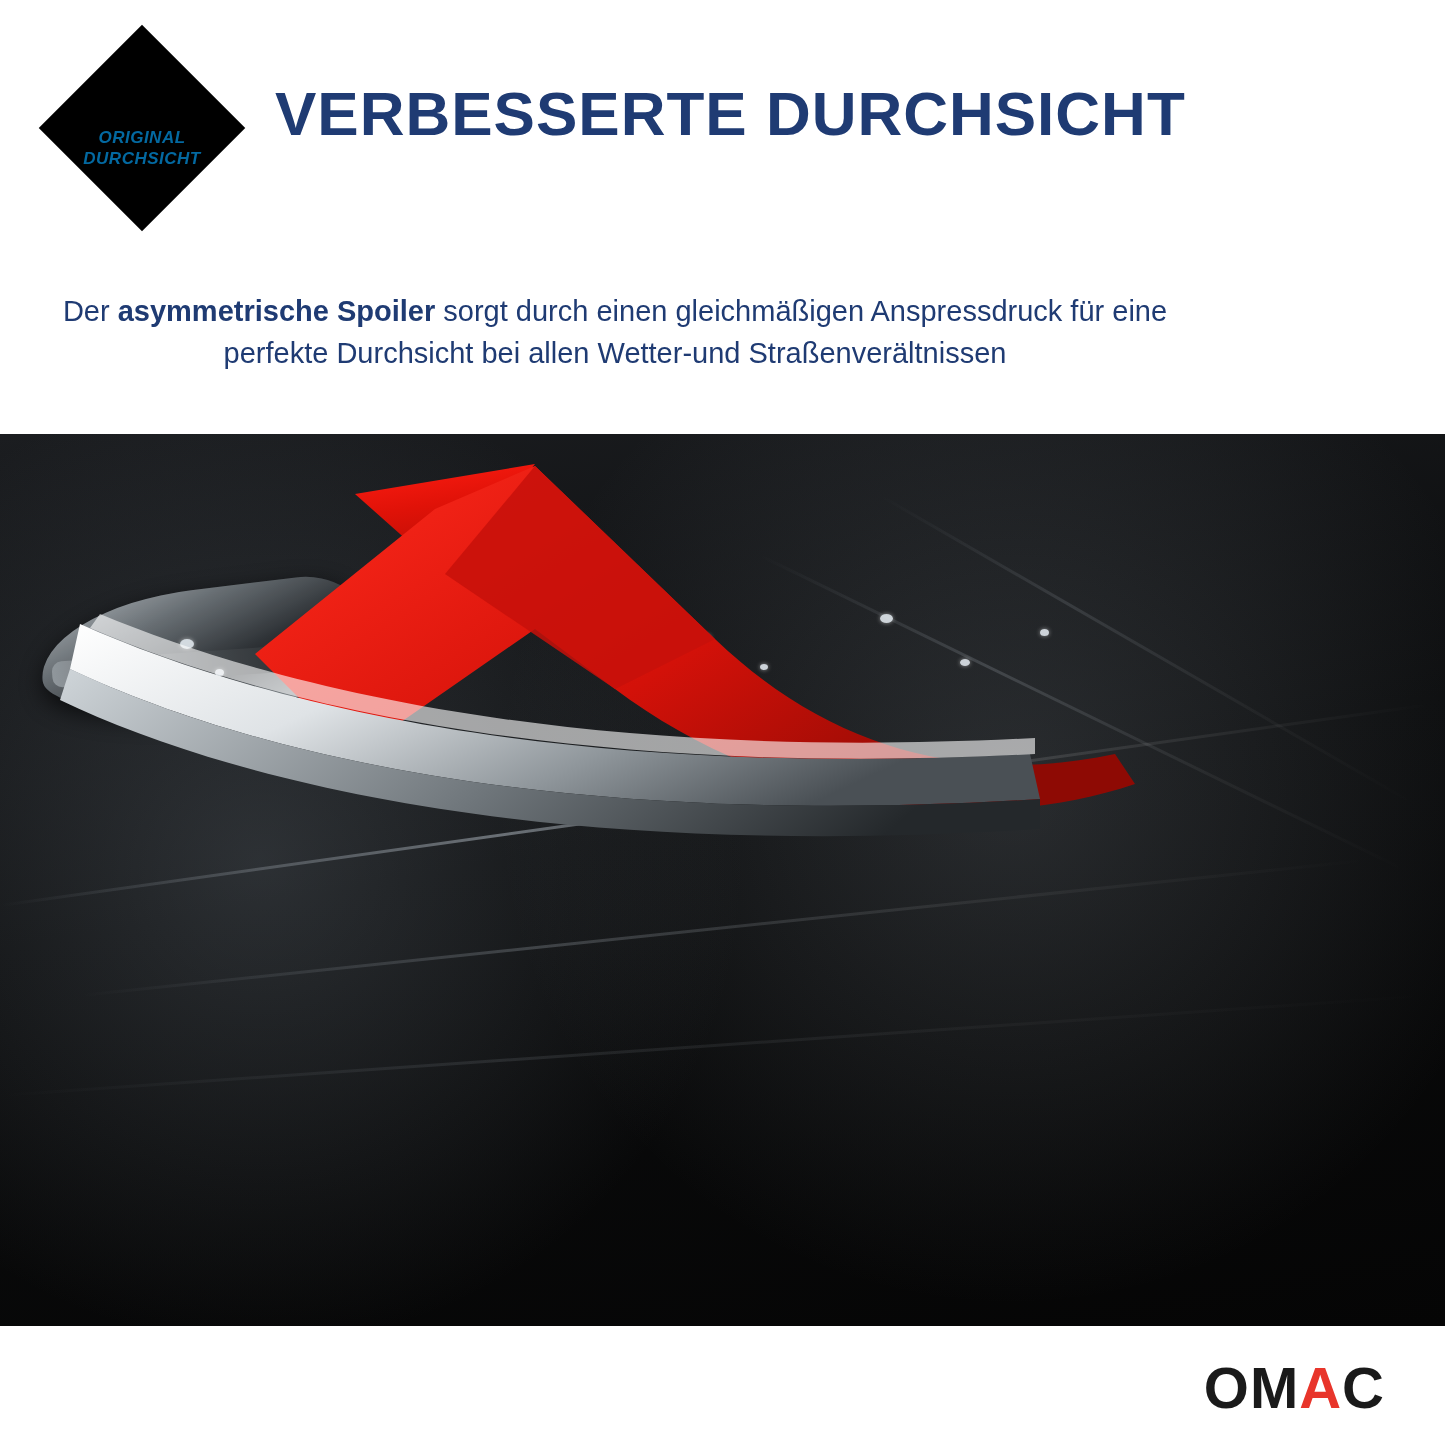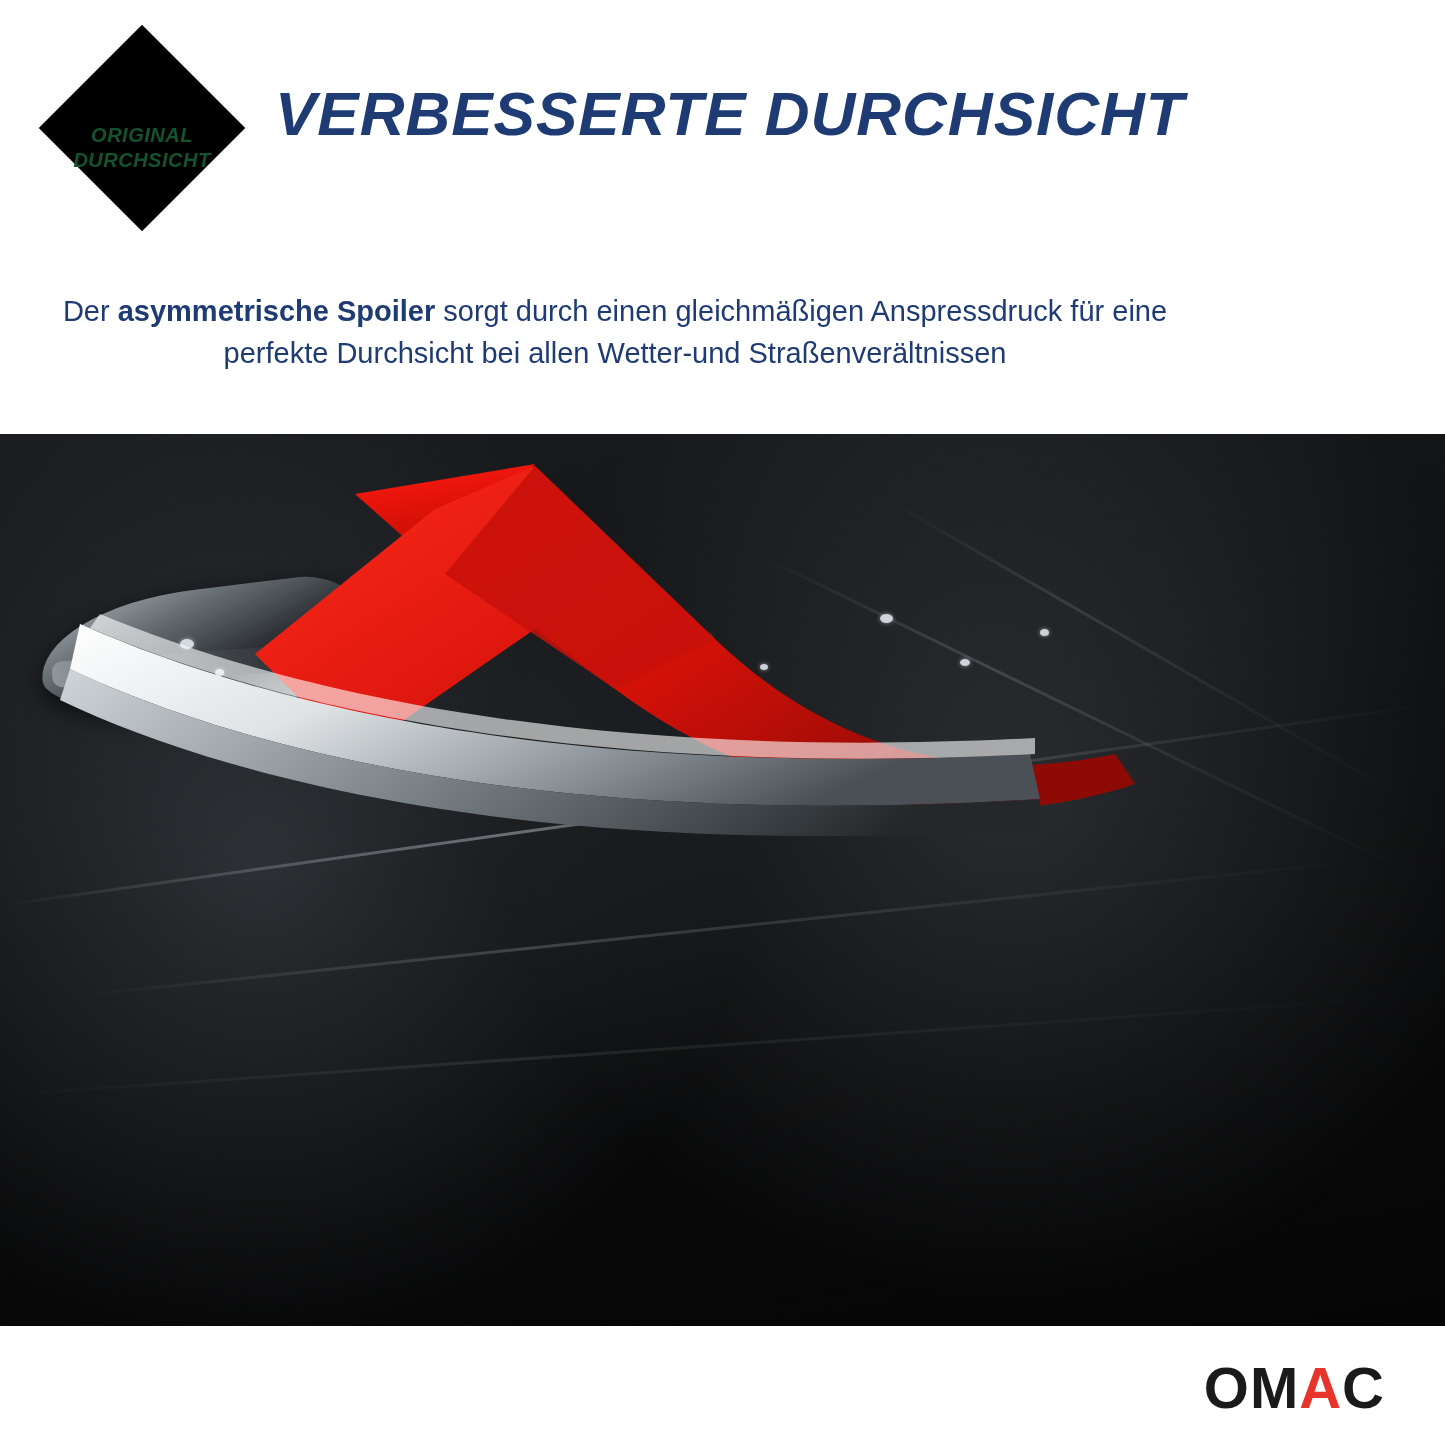--- a/index.html
+++ b/index.html
@@ -36,41 +36,40 @@
     left: 50%;
     top: 50%;
     width: 146px;
     height: 146px;
     background: #000000;
     transform: translate(-50%, -50%) rotate(45deg);
   }
   .badge-text {
     position: relative;
     z-index: 2;
-    color: #14532d;
+    color: #0369a1;
     font-style: italic;
     font-weight: bold;
-    font-size: 20px;
+    font-size: 17px;
     line-height: 1.25;
     letter-spacing: 0.5px;
     text-align: center;
     width: 170px;
     margin-top: 40px;
   }
   .headline {
     position: absolute;
     left: 275px;
     top: 78px;
     right: 30px;
     color: #1f3b73;
     font-size: 62px;
     font-weight: bold;
     letter-spacing: 1px;
     white-space: nowrap;
-    font-style: italic;
   }
 
   
   .subtitle-block {
     position: absolute;
     top: 290px;
     left: 0;
     width: 1230px;
     text-align: center;
     color: #1f3b73;

